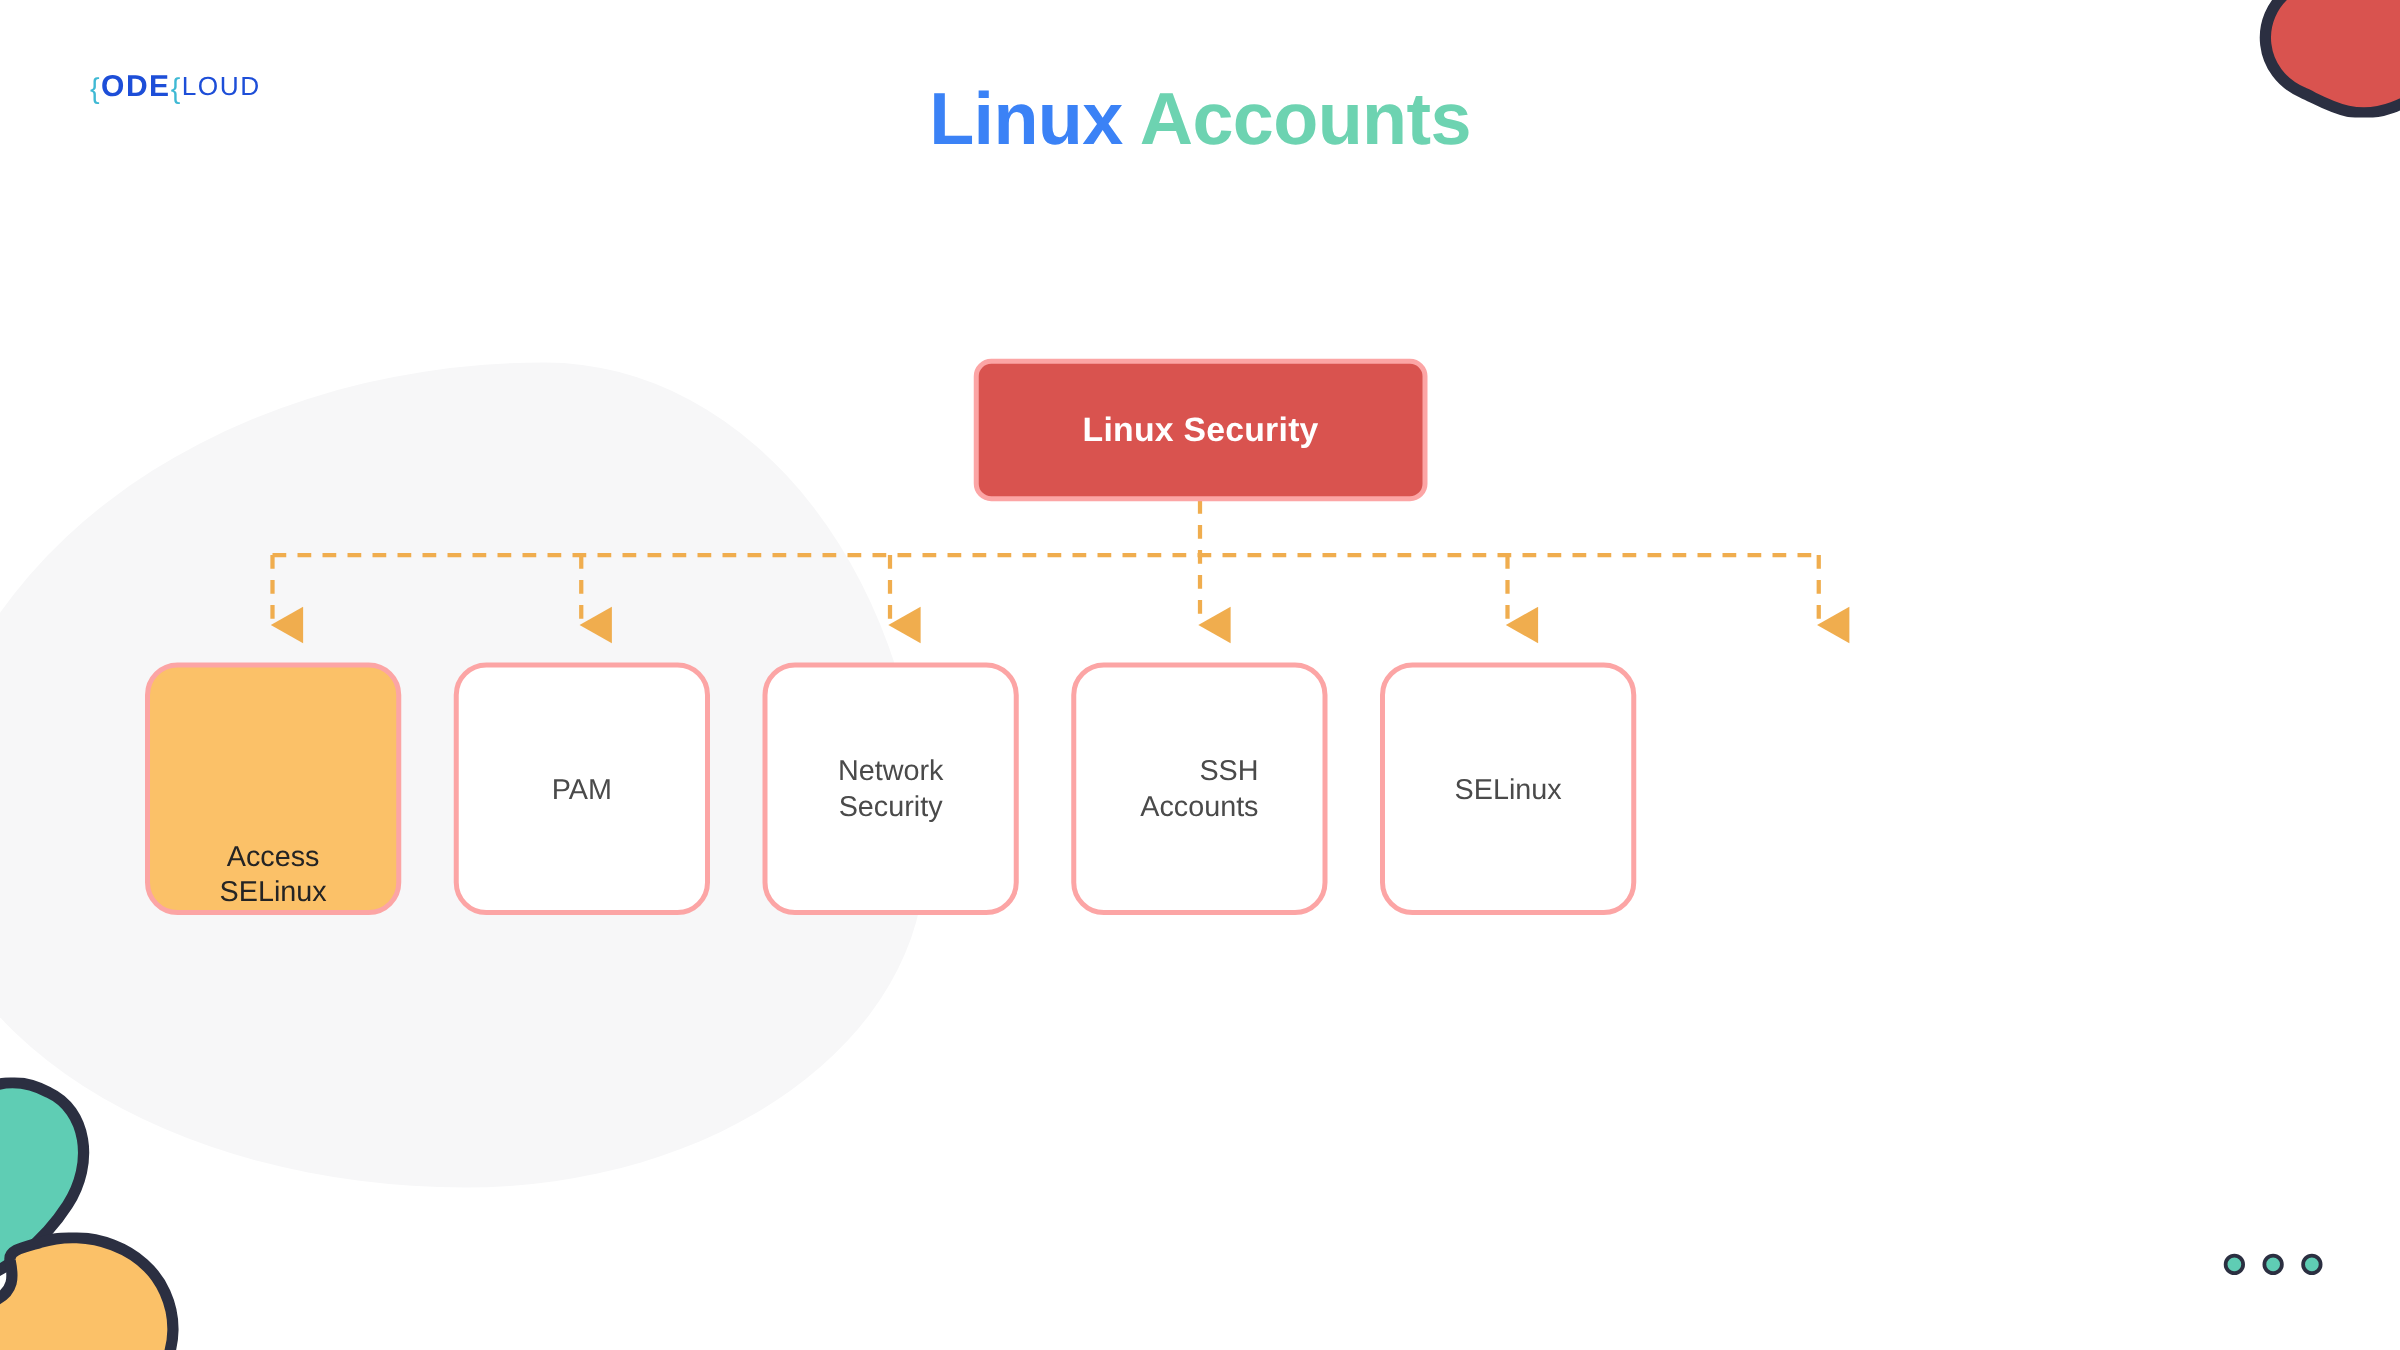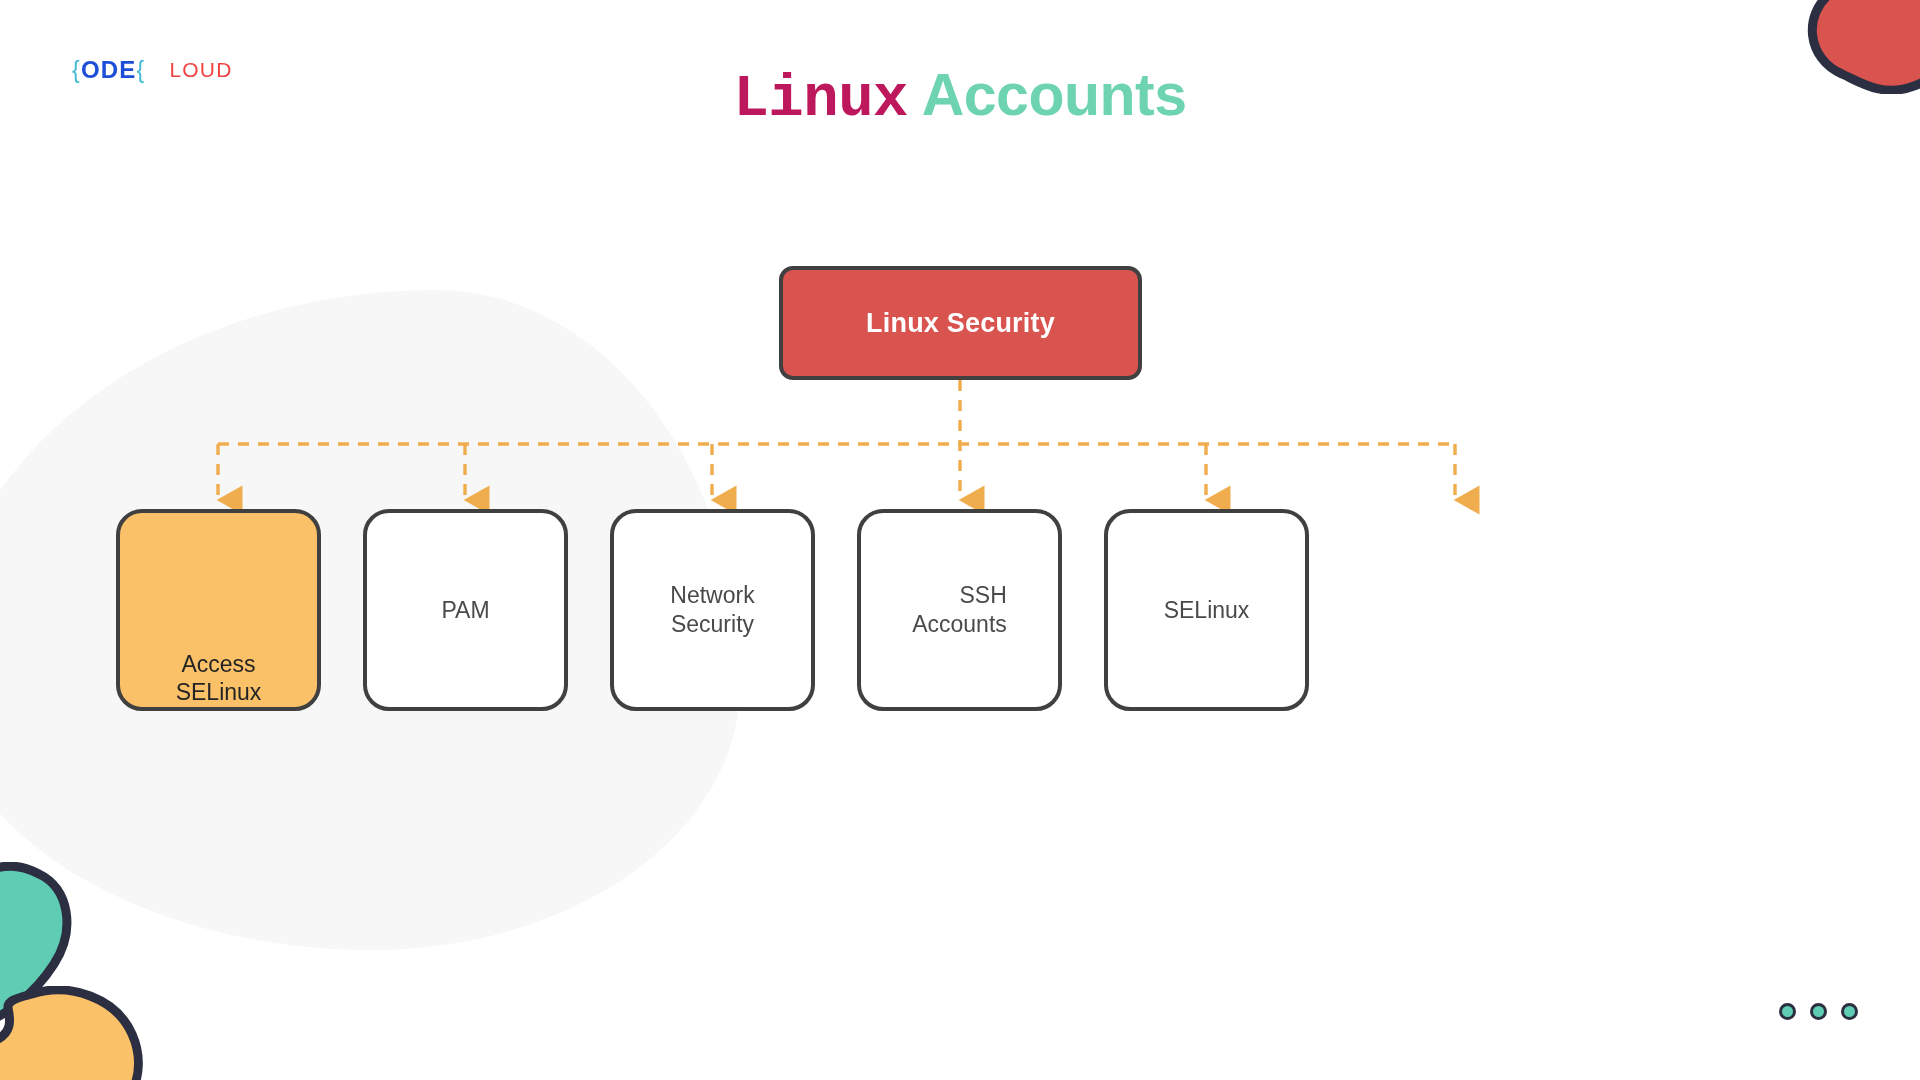--- a/index.html
+++ b/index.html
@@ -68,57 +68,57 @@
     color: #3fb9d4;
     font-weight: 400;
     font-size: 23px;
   }
   .logo .word {
     color: #1d4ed8;
     font-size: 24px;
     font-weight: bold;
   }
   .logo .word2 {
-    color: #ef4444;
+    color: #1d4ed8;
     font-size: 21px;
-    margin-left: 24px;
   }
 
   
   .title {
     position: absolute;
     top: 62px;
     left: 0;
     width: 100%;
     text-align: center;
     font-size: 59px;
     font-weight: bold;
     letter-spacing: -0.5px;
     line-height: 1.15;
   }
-  .title .t1 { color: #be185d; font-family: Liberation Mono, monospace; }
+  .title .t1 { color: #3b82f6; }
   .title .t2 { color: #6dd3b1; }
 
   
   .diagram {
     position: absolute;
     left: 0;
     top: 0;
     width: 1920px;
     height: 1080px;
   }
 
   .node {
     position: absolute;
     box-sizing: border-box;
-    border: 4px solid #404040;
+    border: 4px solid #fca5a5;
     display: flex;
     align-items: center;
     justify-content: center;
     text-align: center;
+    margin-top: 21px;
   }
 
   .node-root {
     left: 779px;
     top: 266px;
     width: 363px;
     height: 114px;
     background: #d9534f;
     border-radius: 14px;
     color: #ffffff;

